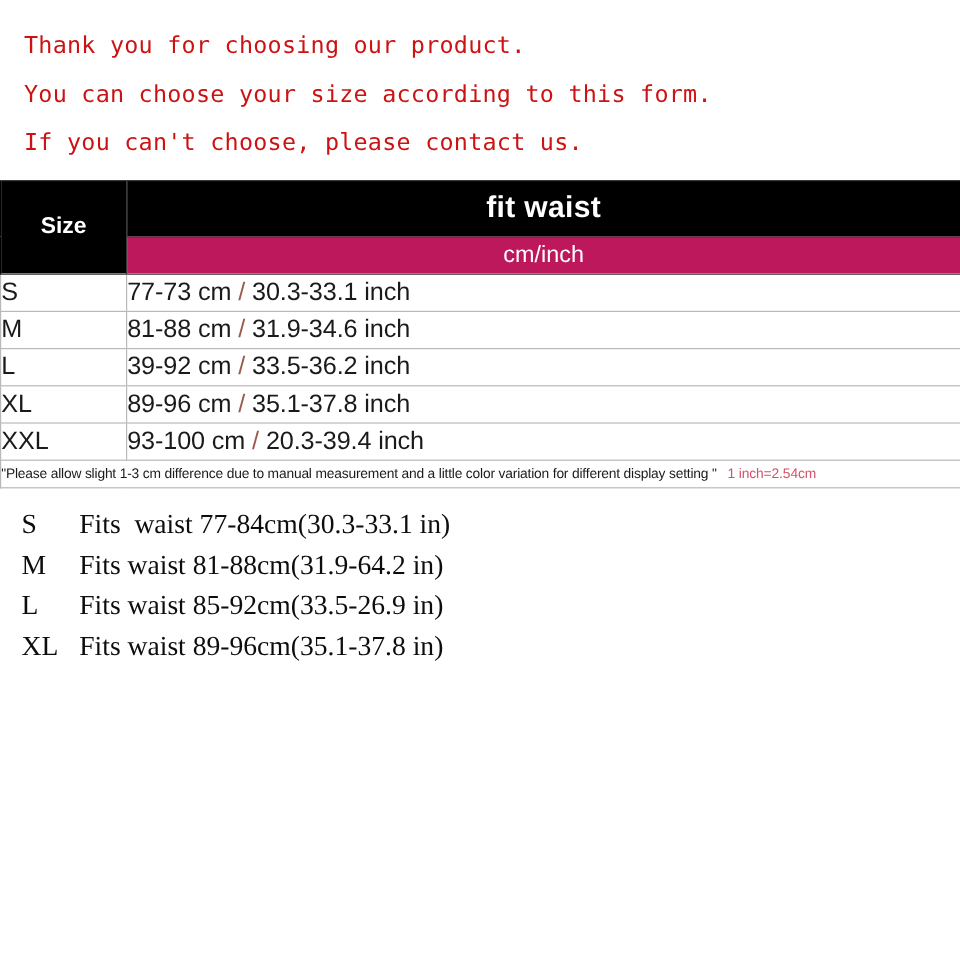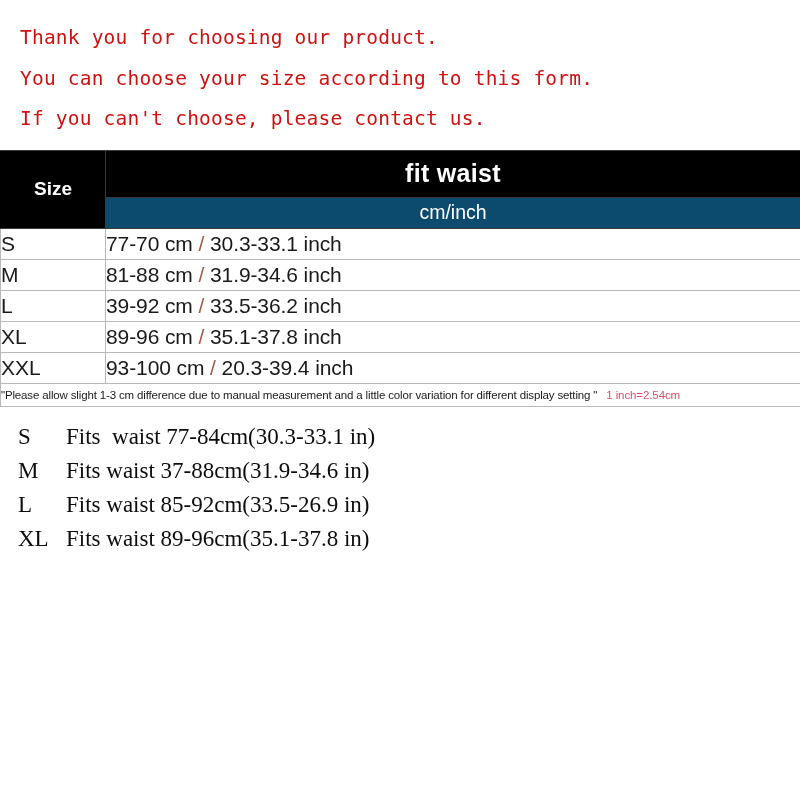--- a/index.html
+++ b/index.html
@@ -56,21 +56,21 @@
   }
   .hdr-title {
     height: 46px;
     font-size: 25px;
     letter-spacing: 0.3px;
   }
   .hdr-sub {
     height: 30px;
     font-size: 19.5px;
     font-weight: normal;
-    background: #0c4a6e;
+    background: #be185d;
     color: #ffffff;
     border: 1px solid #3a3a3a;
     text-align: center;
     vertical-align: middle;
   }
 
   .row-cell {
     height: 30px;
     background: #ffffff;
     border: 1px solid #b9b9b9;
@@ -144,21 +144,21 @@
     <tr>
       <td class="hdr-cell hdr-size" rowspan="2">Size</td>
       <td class="hdr-cell hdr-title">fit waist</td>
     </tr>
     <tr>
       <td class="hdr-sub">cm/inch</td>
     </tr>
 
     <tr>
       <td class="row-cell cell-size">S</td>
-      <td class="row-cell cell-val"><span>77-70 cm</span> <span class="slash">/</span> <span>30.3-33.1 inch</span></td>
+      <td class="row-cell cell-val"><span>77-73 cm</span> <span class="slash">/</span> <span>30.3-33.1 inch</span></td>
     </tr>
     <tr>
       <td class="row-cell cell-size">M</td>
       <td class="row-cell cell-val"><span>81-88 cm</span> <span class="slash">/</span> <span>31.9-34.6 inch</span></td>
     </tr>
     <tr>
       <td class="row-cell cell-size">L</td>
       <td class="row-cell cell-val"><span>39-92 cm</span> <span class="slash">/</span> <span>33.5-36.2 inch</span></td>
     </tr>
     <tr>
@@ -171,16 +171,16 @@
     </tr>
 
     <tr>
       <td class="note-cell" colspan="2"><span>"Please allow slight 1-3 cm difference due to manual measurement and a little color variation for different display setting "</span><span class="conv">1 inch=2.54cm</span></td>
     </tr>
   </tbody>
 </table>
 
 <div class="fit-list">
   <div class="fit-row"><span class="sz">S</span><span>Fits  waist 77-84cm(30.3-33.1 in)</span></div>
-  <div class="fit-row"><span class="sz">M</span><span>Fits waist 37-88cm(31.9-34.6 in)</span></div>
+  <div class="fit-row"><span class="sz">M</span><span>Fits waist 81-88cm(31.9-64.2 in)</span></div>
   <div class="fit-row"><span class="sz">L</span><span>Fits waist 85-92cm(33.5-26.9 in)</span></div>
   <div class="fit-row"><span class="sz">XL</span><span>Fits waist 89-96cm(35.1-37.8 in)</span></div>
 </div>
 
 </body></html>

